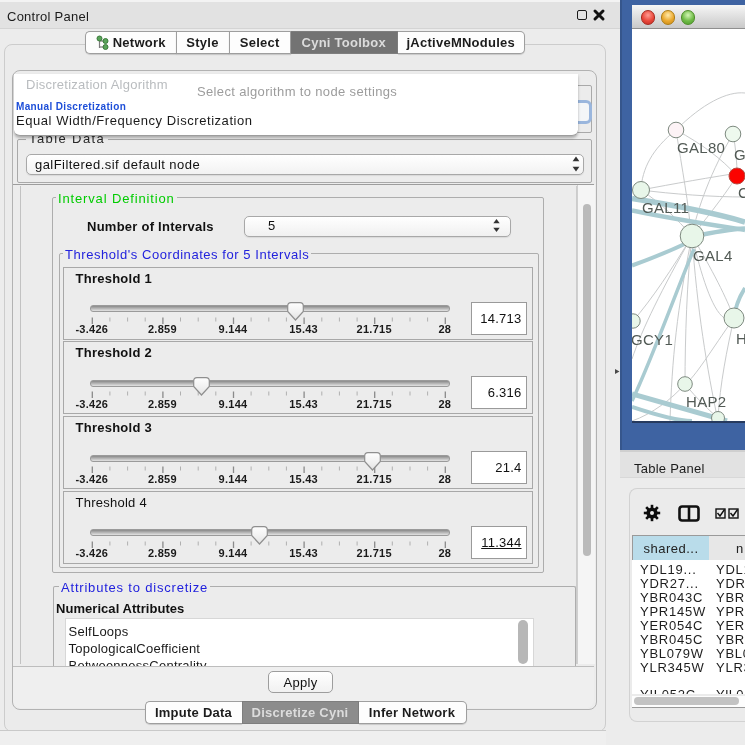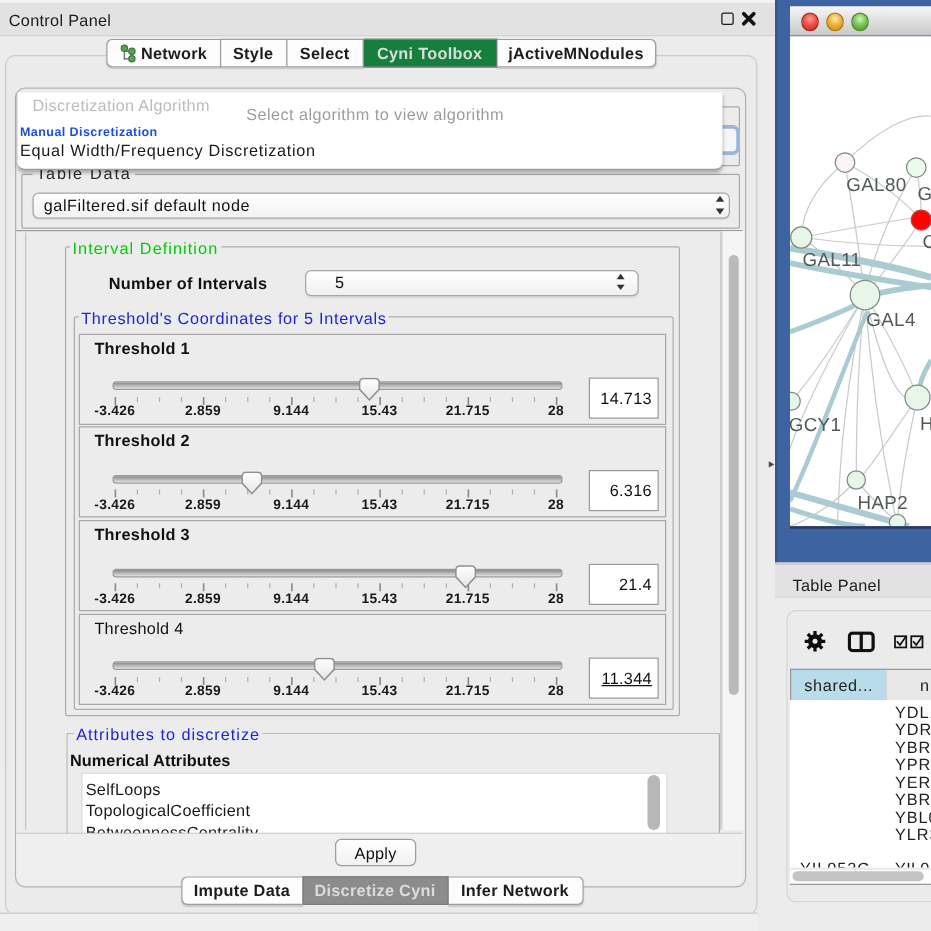--- a/index.html
+++ b/index.html
@@ -30,21 +30,21 @@
         <line x1="3.5" y1="6" x2="3.5" y2="14" stroke="#7b7b7b" stroke-width="1.2"></line>
         <line x1="3.5" y1="7" x2="9" y2="7" stroke="#7b7b7b" stroke-width="1.2"></line>
         <line x1="3.5" y1="13" x2="9" y2="13" stroke="#7b7b7b" stroke-width="1.2"></line>
         <circle cx="3.5" cy="4.5" r="2.5" fill="#59a359" stroke="#3a7a3a"></circle>
         <circle cx="9.5" cy="7" r="2.5" fill="#59a359" stroke="#3a7a3a"></circle>
         <circle cx="9.5" cy="13" r="2.5" fill="#59a359" stroke="#3a7a3a"></circle>
       </svg>
     Network</div>
   <div style="box-sizing:border-box;width:53px;background:#fdfdfd;border:1px solid #9e9e9e;border-right:none;display:flex;align-items:center;justify-content:center;box-shadow:0 1px 1px rgba(0,0,0,.15);">Style</div>
   <div style="box-sizing:border-box;width:62.5px;background:#fdfdfd;border:1px solid #9e9e9e;display:flex;align-items:center;justify-content:center;box-shadow:0 1px 1px rgba(0,0,0,.15);">Select</div>
-  <div style="box-sizing:border-box;width:106.5px;background:#15803d;border:1px solid #7e7e7e;border-left:none;display:flex;align-items:center;justify-content:center;color:#dcdcdc;">Cyni Toolbox</div>
+  <div style="box-sizing:border-box;width:106.5px;background:#737373;border:1px solid #7e7e7e;border-left:none;display:flex;align-items:center;justify-content:center;color:#dcdcdc;">Cyni Toolbox</div>
   <div style="box-sizing:border-box;width:127.5px;background:#fdfdfd;border:1px solid #9e9e9e;border-left:none;border-radius:0 5px 5px 0;display:flex;align-items:center;justify-content:center;box-shadow:0 1px 1px rgba(0,0,0,.15);">jActiveMNodules</div>
 </div>
 
 <div class="abs" style="left:12px;top:70px;width:583px;height:638px;background:#ececec;border:1px solid #b2b2b2;border-radius:8px;"></div>
 
 <div class="abs" style="left:17px;top:138.5px;width:573px;height:42px;border:1px solid #a9a9a9;border-radius:2px;"></div>
 <div class="abs" style="left:26px;top:131px;font-size:13px;color:#2a2a2a;z-index:2;background:#ececec;padding:0 3px;letter-spacing:1.4px;">Table Data</div>
 
 <div class="abs" style="left:26px;top:153.5px;width:556px;height:19px;background:linear-gradient(#ffffff,#f2f2f2);border:1px solid #a8a8a8;border-radius:5px;box-shadow:0 1px 1px rgba(0,0,0,.08);"></div>
 <div class="abs" style="left:35px;top:156.5px;font-size:13px;color:#111;z-index:2;letter-spacing:0.45px;">galFiltered.sif default node</div>
@@ -52,21 +52,21 @@
     <path d="M6 1.5 L9.4 6.3 L2.6 6.3 Z" fill="#333"></path>
     <path d="M6 16.5 L9.4 11.7 L2.6 11.7 Z" fill="#333"></path>
   </svg>
 
 <div class="abs" style="left:17px;top:84.5px;width:573px;height:46px;border:1px solid #a9a9a9;border-radius:2px;"></div>
 
 <div class="abs" style="left:566px;top:100px;width:20px;height:18px;border:3px solid #9ab6dd;border-radius:6px;background:#f4f6f8;"></div>
 
 <div class="abs" style="left:14px;top:74px;width:564px;height:61px;background:#ffffff;border-bottom:1px solid #9d9d9d;border-radius:0 0 6px 6px;box-shadow:0 2px 3px rgba(0,0,0,.28);z-index:4;"></div>
 <div class="abs" style="left:26px;top:77px;font-size:13px;color:#b9bcbf;z-index:5;">Discretization Algorithm</div>
-<div class="abs" style="left:197px;top:84px;font-size:13px;color:#9c9c9c;z-index:5;letter-spacing:0.35px;">Select algorithm to view algorithm</div>
+<div class="abs" style="left:197px;top:84px;font-size:13px;color:#9c9c9c;z-index:5;letter-spacing:0.35px;">Select algorithm to node settings</div>
 <div class="abs" style="left:16px;top:101px;font-size:10px;font-weight:bold;color:#1d4ed8;z-index:5;letter-spacing:0.35px;">Manual Discretization</div>
 <div class="abs" style="left:16px;top:113px;font-size:13px;color:#1a1a1a;z-index:5;letter-spacing:0.55px;">Equal Width/Frequency Discretization</div>
 
 <div class="abs" style="left:13px;top:184px;width:581px;height:481px;border-top:1px solid #9d9d9d;background:#ececec;"></div>
 
 <div class="abs" style="left:577px;top:185px;width:17px;height:479px;background:#f5f5f5;border-left:1px solid #cfcfcf;"></div>
 <div class="abs" style="left:583px;top:204px;width:8px;height:352px;background:#bababa;border-radius:4px;"></div>
 
 <div class="abs" style="left:20px;top:186px;width:555px;height:478px;border-left:1px solid #c2c2c2;border-right:1px solid #cccccc;"></div>
 
@@ -387,20 +387,21 @@
       <path d="M2.5 5 L5 8 L9.5 1.5"></path>
       <rect x="14" y="1" width="9" height="9"></rect>
       <path d="M15.5 5 L18 8 L22.5 1.5"></path>
     </g>
   </svg>
 
 <div class="abs" style="left:632px;top:535px;width:76px;height:24px;background:#b9dcea;border:1px solid #9a9a9a;border-right:1px solid #8a8a8a;display:flex;align-items:center;justify-content:center;font-size:13px;color:#222;z-index:2;letter-spacing:0.5px;">shared...</div>
 <div class="abs" style="left:709px;top:535px;width:36px;height:24px;background:#e7e7e7;border-top:1px solid #9a9a9a;border-bottom:1px solid #9a9a9a;font-size:13px;color:#222;z-index:2;display:flex;align-items:center;padding-left:27px;">n</div>
 
 <div class="abs" style="left:632px;top:560px;width:113px;height:134px;background:#ffffff;z-index:2;overflow:hidden;">
+  <div style="position:absolute;left:8px;top:2.5px;font-size:13px;color:#1e1e1e;line-height:14.14px;letter-spacing:0.75px;">YDL19...<br>YDR27...<br>YBR043C<br>YPR145W<br>YER054C<br>YBR045C<br>YBL079W<br>YLR345W</div>
   <div style="position:absolute;left:84px;top:2.5px;font-size:13px;color:#1e1e1e;line-height:14.14px;letter-spacing:0.75px;">YDL1<br>YDR2<br>YBR0<br>YPR1<br>YER0<br>YBR0<br>YBL0<br>YLR3</div>
   <div style="position:absolute;left:8px;top:126.5px;font-size:13px;color:#1e1e1e;letter-spacing:0.75px;">YIL052C</div>
   <div style="position:absolute;left:84px;top:126.5px;font-size:13px;color:#1e1e1e;">YIL0</div>
 </div>
 
 <div class="abs" style="left:632px;top:696px;width:113px;height:11px;background:#fdfdfd;z-index:2;"></div>
 <div class="abs" style="left:634px;top:697px;width:105px;height:8px;background:#c3c3c3;border-radius:4px;z-index:3;"></div>
 <div class="abs" style="left:632px;top:707px;width:113px;height:1px;background:#9a9a9a;z-index:3;"></div>
 
 </body></html>

